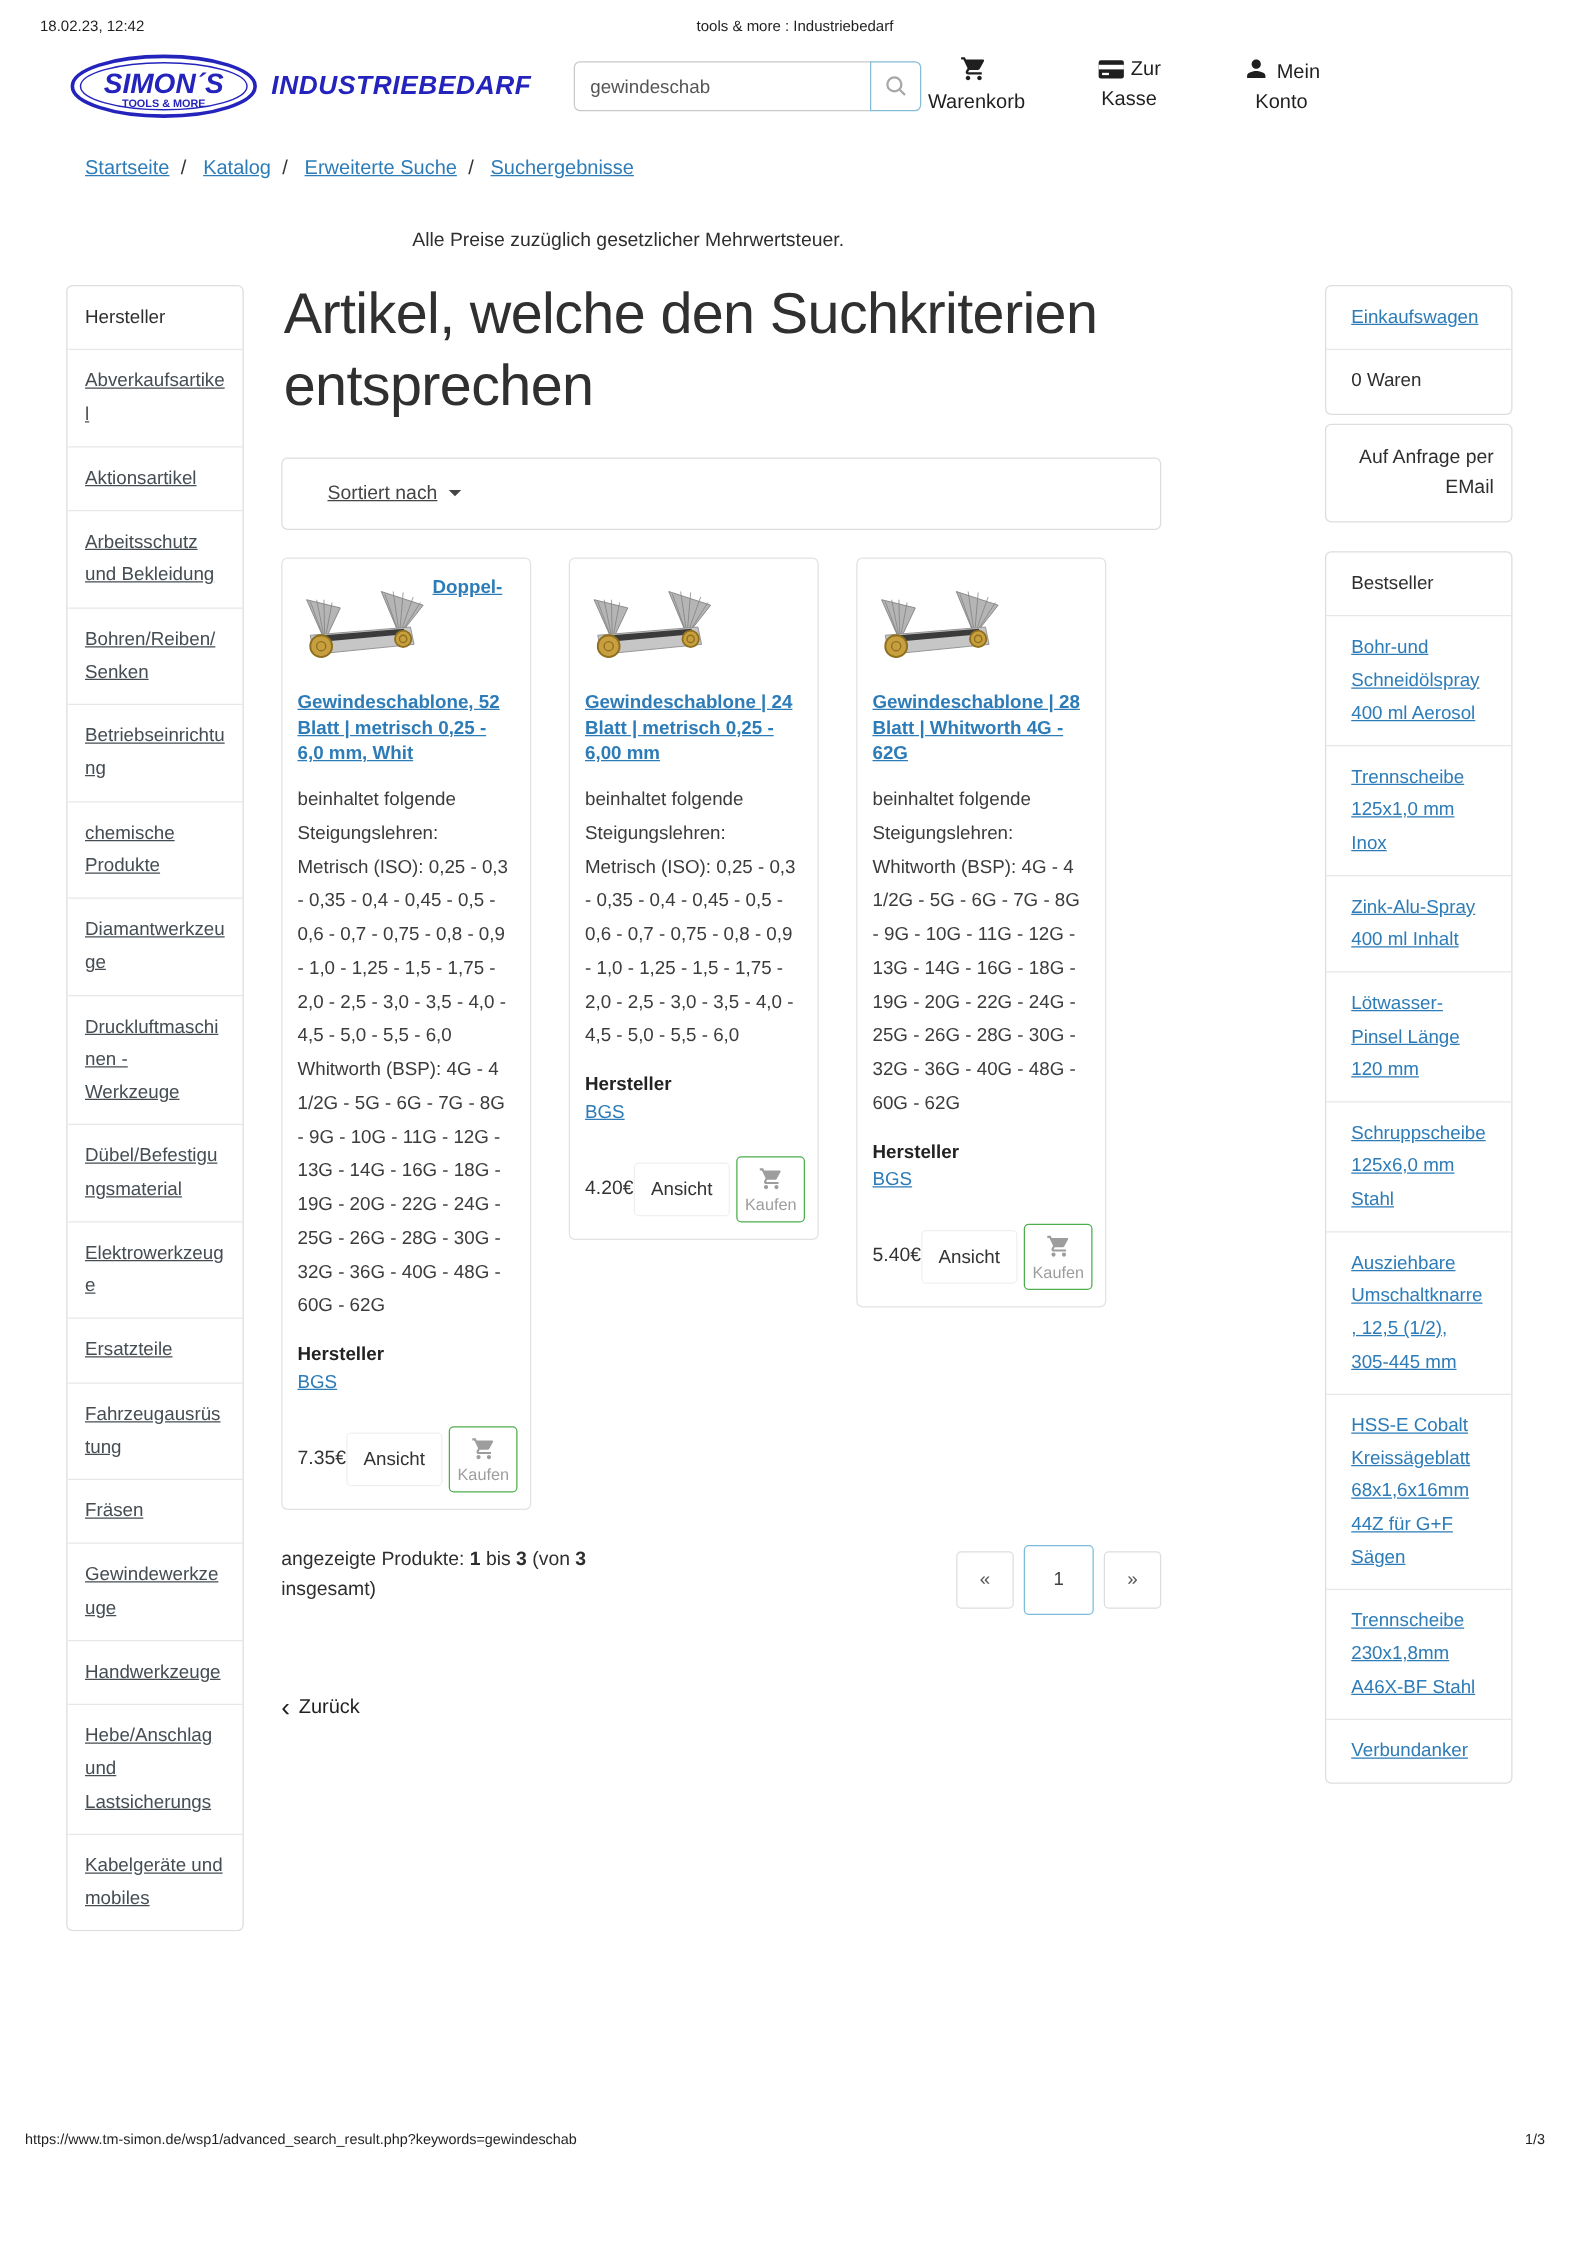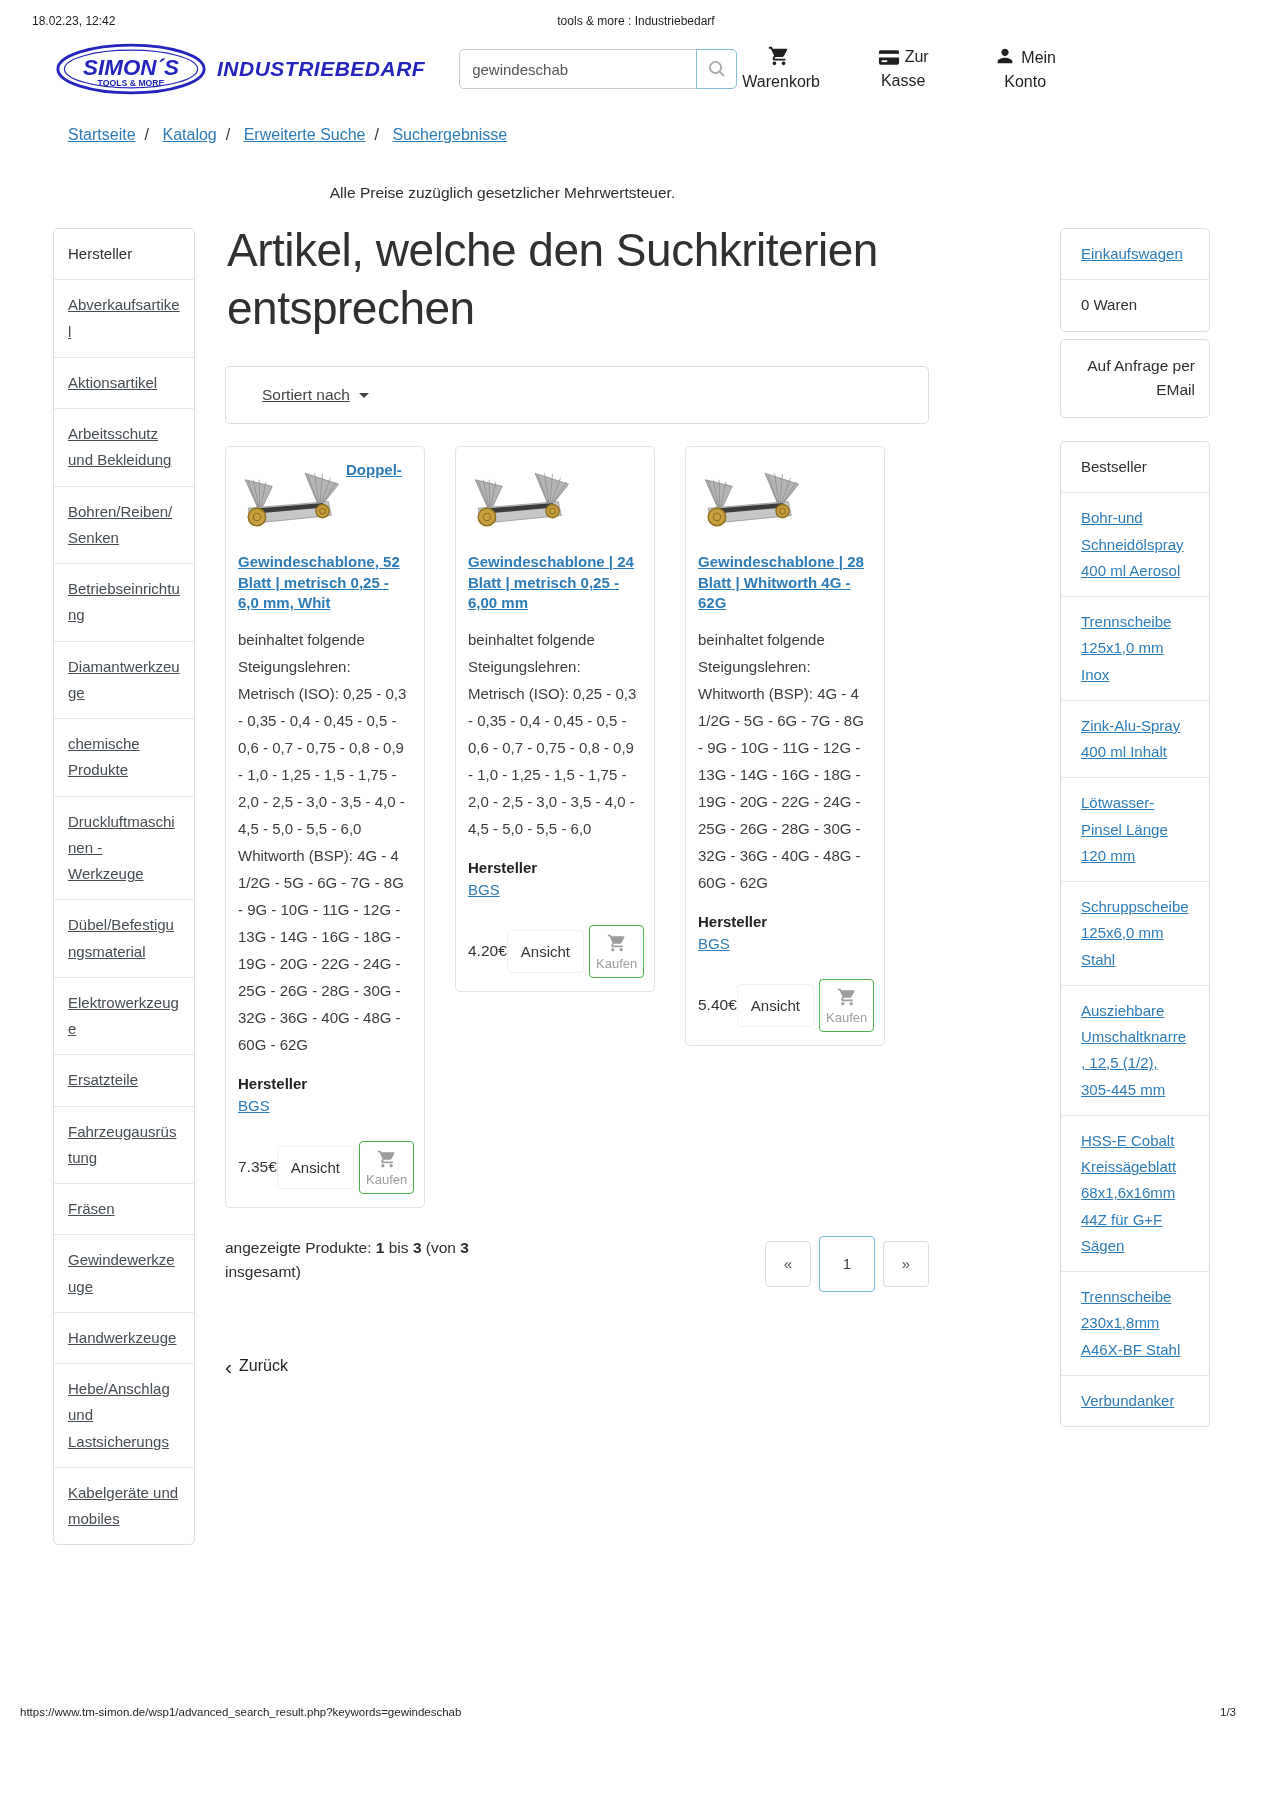--- a/index.html
+++ b/index.html
@@ -162,23 +162,23 @@
         <div class="lg-item"><a>Abverkaufsartikel</a></div>
 
         <div class="lg-item"><a>Aktionsartikel</a></div>
 
         <div class="lg-item"><a>Arbeitsschutz und Bekleidung</a></div>
 
         <div class="lg-item"><a>Bohren/Reiben/Senken</a></div>
 
         <div class="lg-item"><a>Betriebseinrichtung</a></div>
 
+        <div class="lg-item"><a>chemische Produkte</a></div>
+
         <div class="lg-item"><a>Diamantwerkzeuge</a></div>
-
-        <div class="lg-item"><a>chemische Produkte</a></div>
 
         <div class="lg-item"><a>Druckluftmaschinen - Werkzeuge</a></div>
 
         <div class="lg-item"><a>Dübel/Befestigungsmaterial</a></div>
 
         <div class="lg-item"><a>Elektrowerkzeuge</a></div>
 
         <div class="lg-item"><a>Ersatzteile</a></div>
 
         <div class="lg-item"><a>Fahrzeugausrüstung</a></div>

